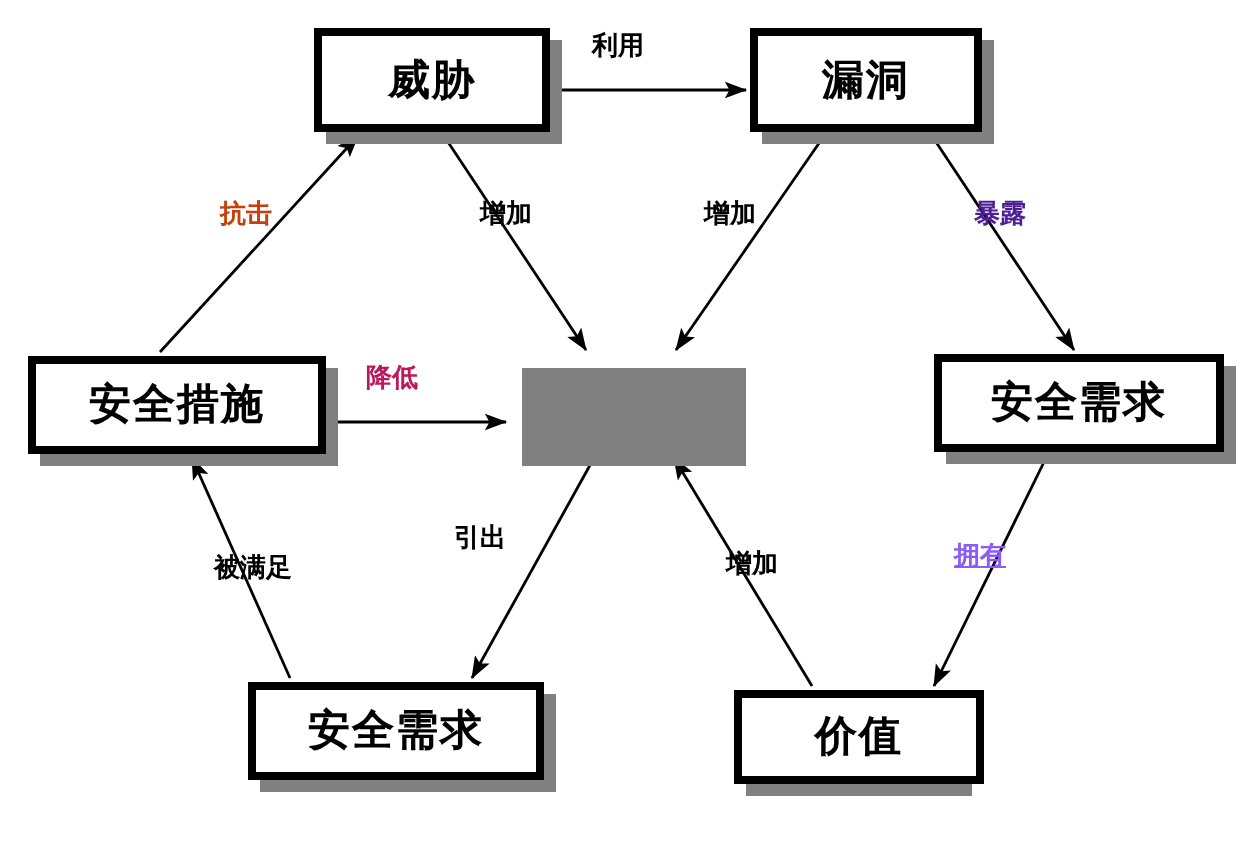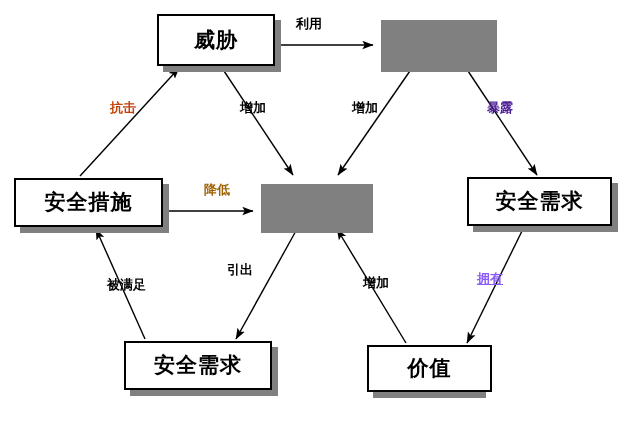--- a/index.html
+++ b/index.html
@@ -21,21 +21,21 @@
     position: absolute;
     left: 0;
     top: 0;
     width: 626px;
     height: 423px;
   }
   .node {
     position: absolute;
     box-sizing: border-box;
     background: #ffffff;
-    border: 2px solid #4c1d95;
+    border: 4px solid #4c1d95;
     display: flex;
     align-items: center;
     justify-content: center;
     z-index: 3;
     text-align: right;
   }
   .node-shadow {
     position: absolute;
     background: #808080;
     z-index: 2;
@@ -91,37 +91,40 @@
       <div class="node-shadow" style="left: 20px; top: 184px; width: 149px; height: 49px; background: rgb(128, 128, 128);"></div>
       <div class="node-shadow" style="left: 261px; top: 184px; width: 112px; height: 49px; background: rgb(128, 128, 128);"></div>
       <div class="node-shadow" style="left: 473px; top: 183px; width: 145px; height: 49px; background: rgb(128, 128, 128);"></div>
       <div class="node-shadow" style="left: 130px; top: 347px; width: 148px; height: 49px; background: rgb(128, 128, 128);"></div>
       <div class="node-shadow" style="left: 373px; top: 351px; width: 113px; height: 47px; background: rgb(128, 128, 128);"></div>
     </div>
 
   <div class="node" id="node-threat" style="left: 157px; top: 14px; width: 118px; height: 52px; border-color: rgb(0, 0, 0); background: rgb(255, 255, 255);">
     <span class="node-label">威胁</span>
   </div>
+  <div class="node" id="node-vulnerability" style="left: 375px; top: 14px; width: 116px; height: 52px; border-color: rgb(0, 0, 0); background: rgb(255, 255, 255);">
+    <span class="node-label">漏洞</span>
+  </div>
   <div class="node" id="node-safeguard" style="left: 14px; top: 178px; width: 149px; height: 49px; border-color: rgb(0, 0, 0); background: rgb(255, 255, 255);">
     <span class="node-label">安全措施</span>
   </div>
   <div class="node" id="node-asset" style="left: 467px; top: 177px; width: 145px; height: 49px; border-color: rgb(0, 0, 0); background: rgb(255, 255, 255);">
     <span class="node-label">安全需求</span>
   </div>
   <div class="node" id="node-requirement" style="left: 124px; top: 341px; width: 148px; height: 49px; border-color: rgb(0, 0, 0); background: rgb(255, 255, 255);">
     <span class="node-label">安全需求</span>
   </div>
   <div class="node" id="node-value" style="left: 367px; top: 345px; width: 125px; height: 47px; border-color: rgb(0, 0, 0); background: rgb(255, 255, 255);">
     <span class="node-label">价值</span>
   </div>
 
   <span class="edge-label" id="elabel-0" style="left: 296px; top: 17px; color: #000000;">利用</span>
   <span class="edge-label" id="elabel-1" style="left: 110px; top: 101px; color: #c2410c;">抗击</span>
   <span class="edge-label" id="elabel-2" style="left: 240px; top: 101px; color: rgb(0, 0, 0);">增加</span>
   <span class="edge-label" id="elabel-3" style="left: 352px; top: 101px; color: rgb(0, 0, 0);">增加</span>
   <span class="edge-label" id="elabel-4" style="left: 487px; top: 101px; color: #4c1d95;">暴露</span>
-  <span class="edge-label" id="elabel-5" style="left: 183px; top: 183px; color: #a16207; margin-left: 21px;">降低</span>
+  <span class="edge-label" id="elabel-5" style="left: 183px; top: 183px; color: #be185d;">降低</span>
   <span class="edge-label" id="elabel-6" style="left: 107px; top: 278px; color: rgb(0, 0, 0);">被满足</span>
   <span class="edge-label" id="elabel-7" style="left: 227px; top: 263px; color: rgb(0, 0, 0);">引出</span>
   <span class="edge-label" id="elabel-8" style="left: 363px; top: 276px; color: rgb(0, 0, 0);">增加</span>
   <span class="edge-label" id="elabel-9" style="left: 477px; top: 272px; color: #8b5cf6; text-decoration: underline;">拥有</span>
 
 </div>
 
 </body></html>

